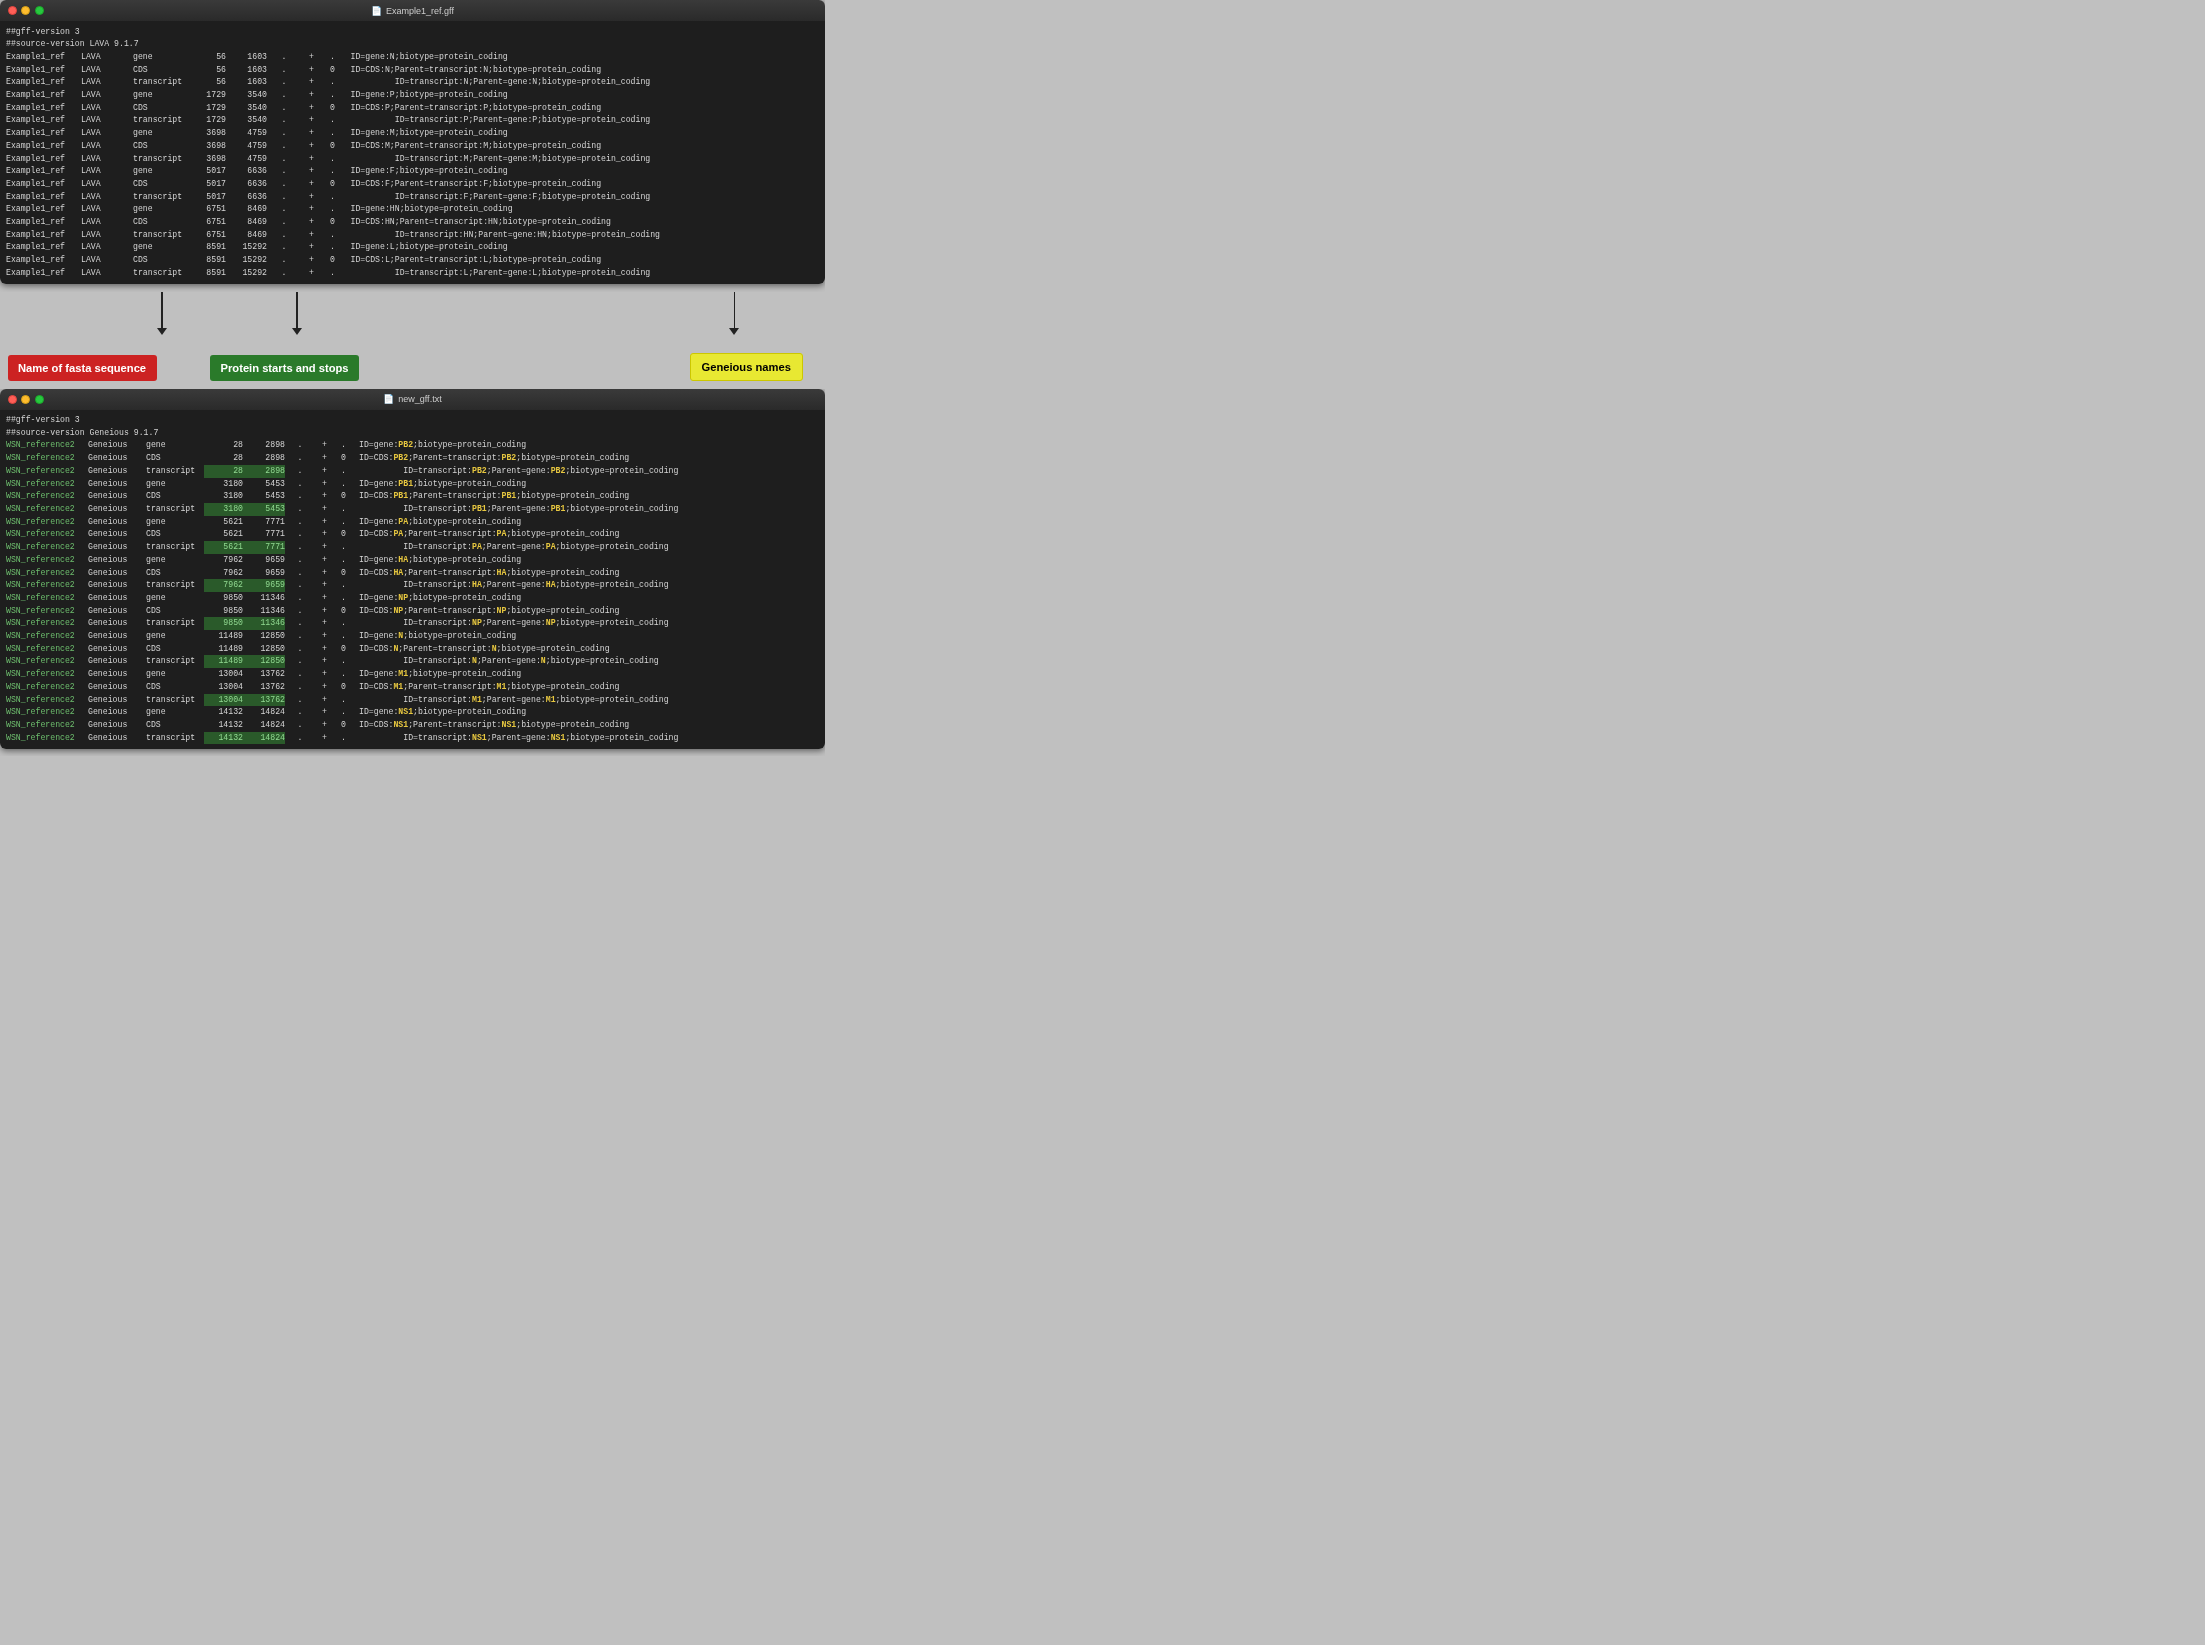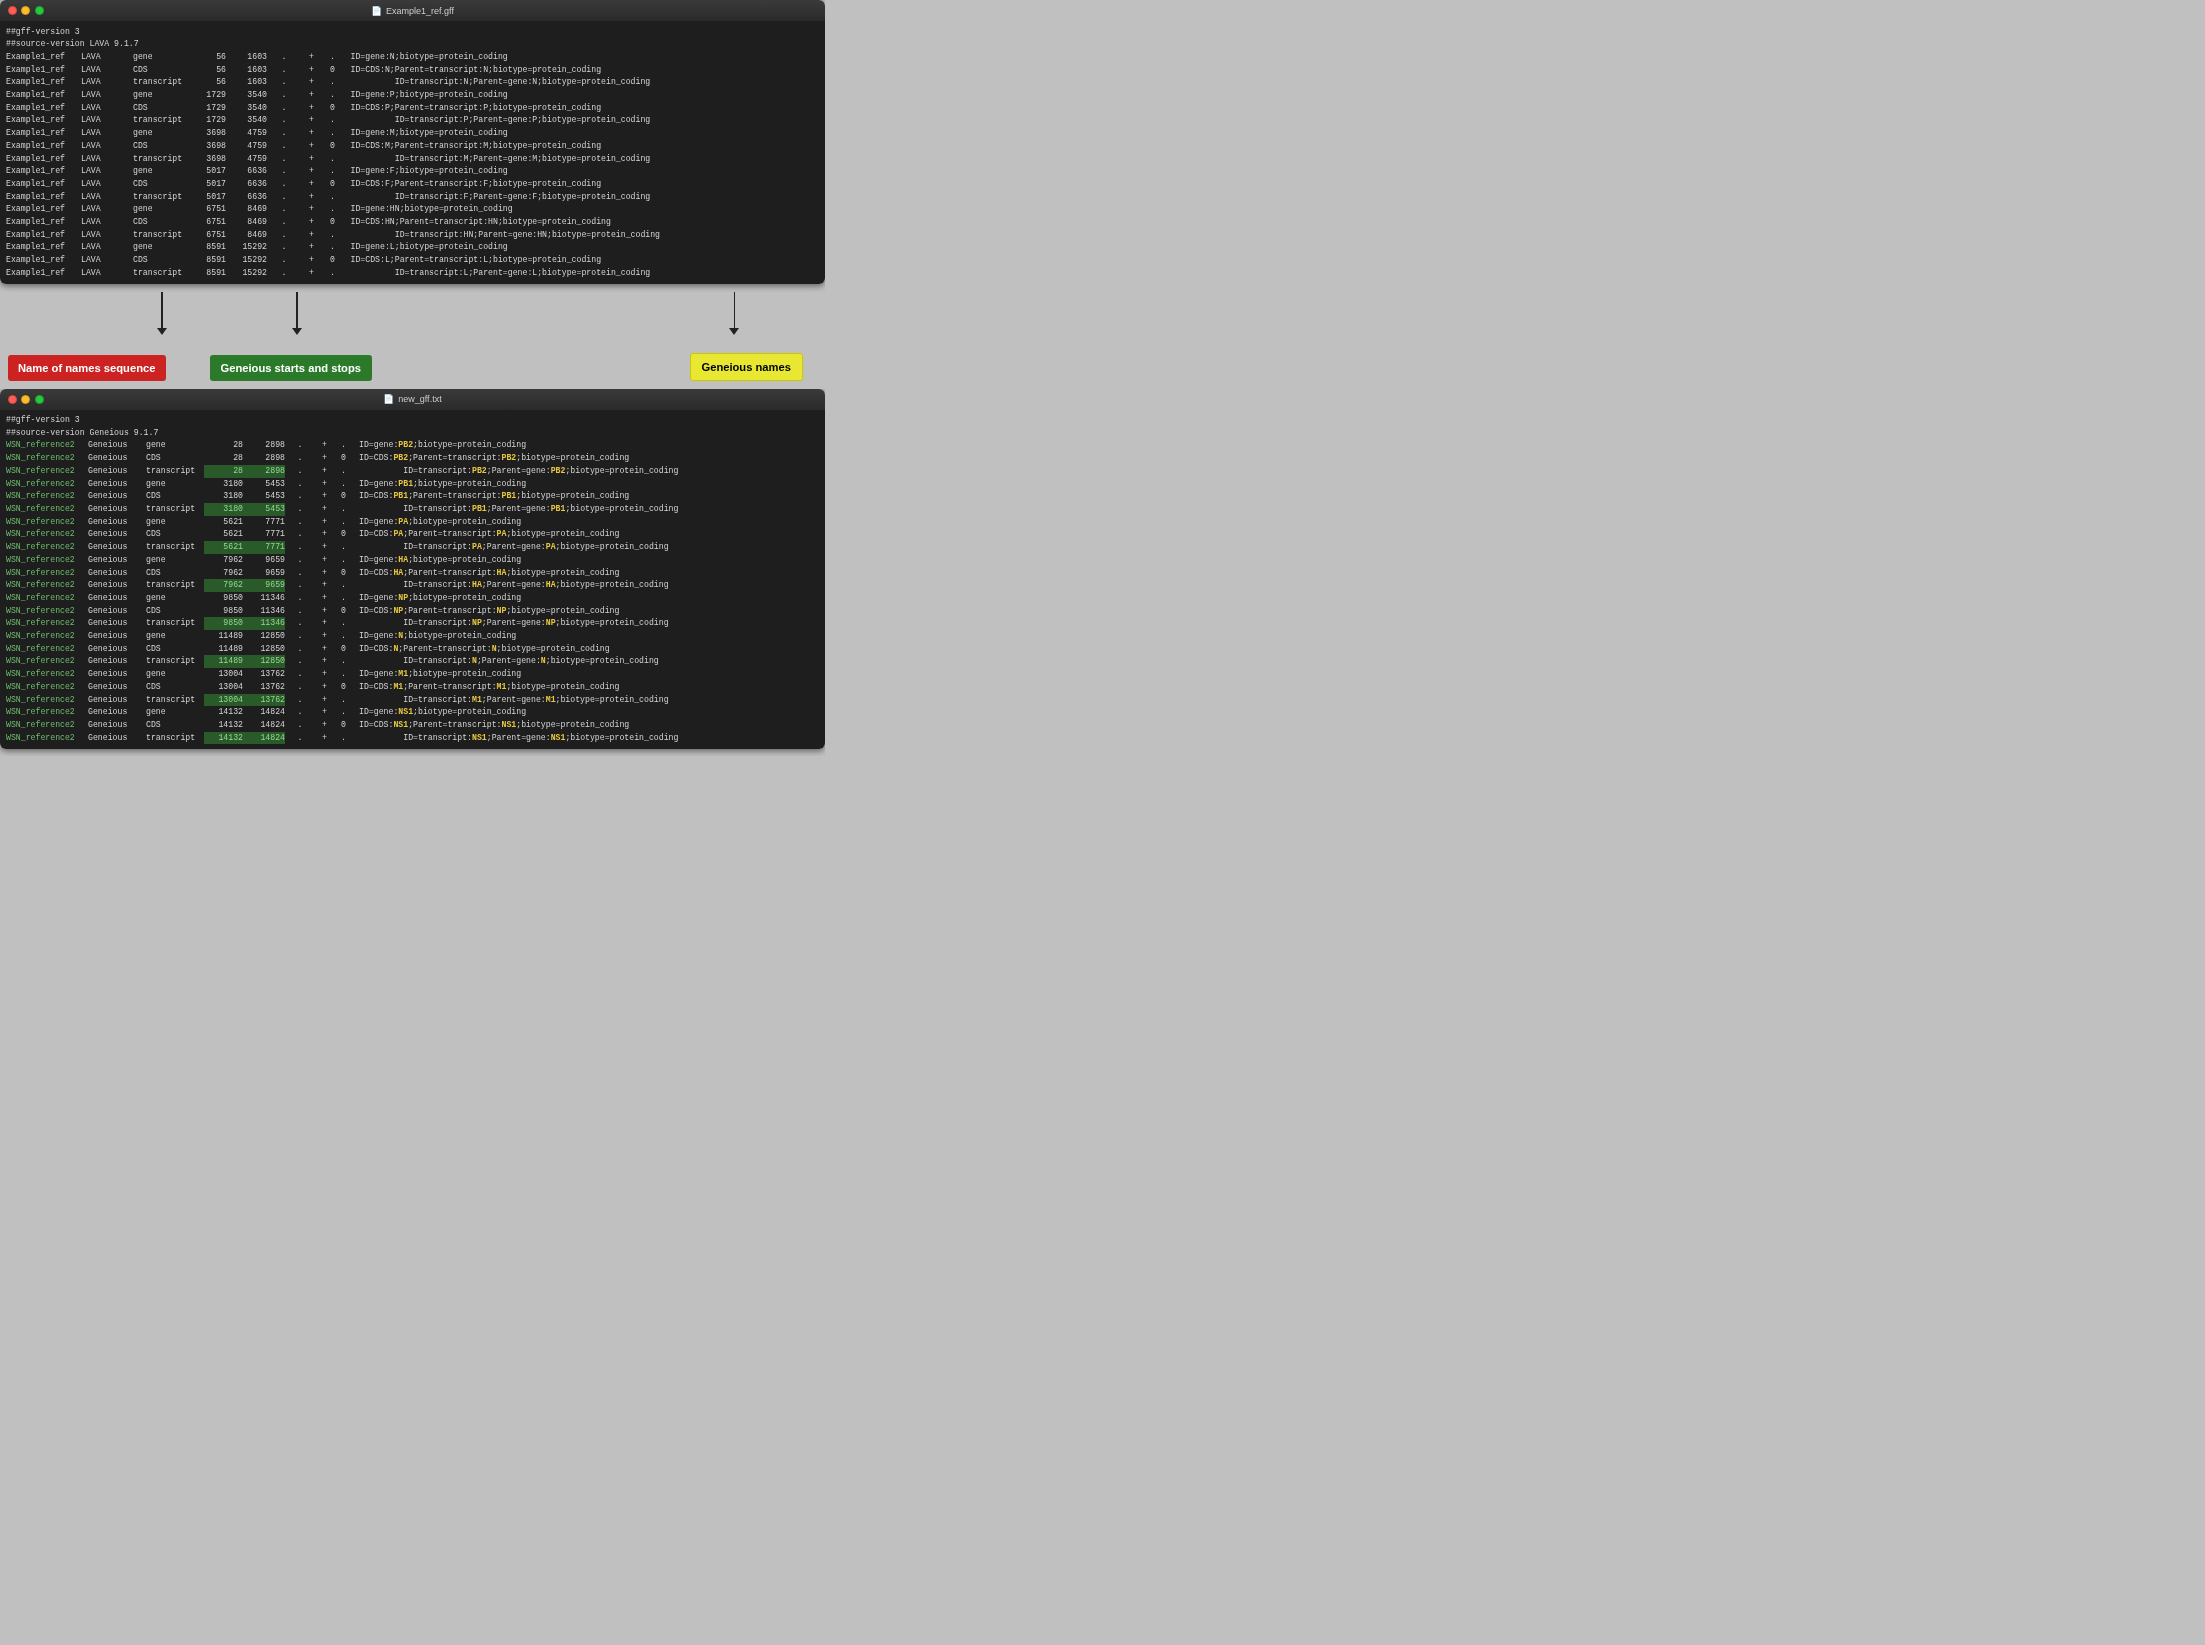--- a/index.html
+++ b/index.html
@@ -174,27 +174,27 @@
   <div style="position:absolute; left:296px; top:0; display:flex; flex-direction:column; align-items:center;">
     <div class="arrow-down"></div>
   </div>
 
   <div style="position:absolute; right:90px; top:0; display:flex; flex-direction:column; align-items:center;">
     <div class="arrow-down"></div>
   </div>
 
   <div style="position:absolute; left:7.5px; bottom:7.5px;">
     <div class="label-box label-red" style="font-family:-apple-system,Arial,sans-serif; font-size:11.2px;">
-      <span>Name of names
+      <span>Name of fasta
 sequence</span>
     </div>
   </div>
   <div style="position:absolute; left:210px; bottom:7.5px;">
     <div class="label-box label-green" style="font-family:-apple-system,Arial,sans-serif; font-size:11.2px;">
-      <span>Geneious starts
+      <span>Protein starts
 and stops</span>
     </div>
   </div>
   <div style="position:absolute; right:22.5px; bottom:7.5px;">
     <div class="label-box label-yellow" style="font-family:-apple-system,Arial,sans-serif; font-size:11.2px;">
       <span>Geneious names</span>
     </div>
   </div>
 </div>
 

